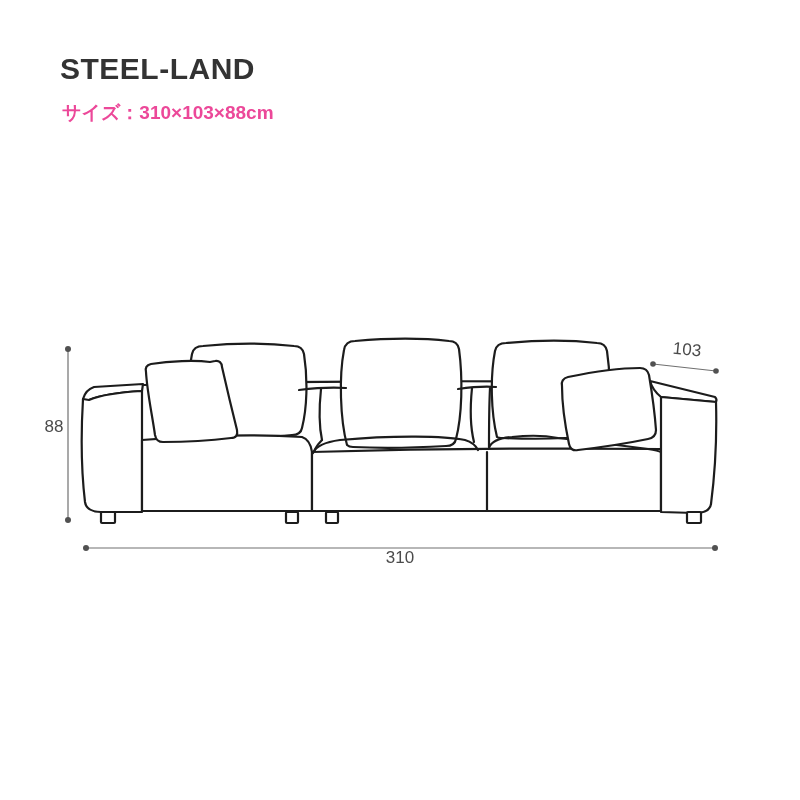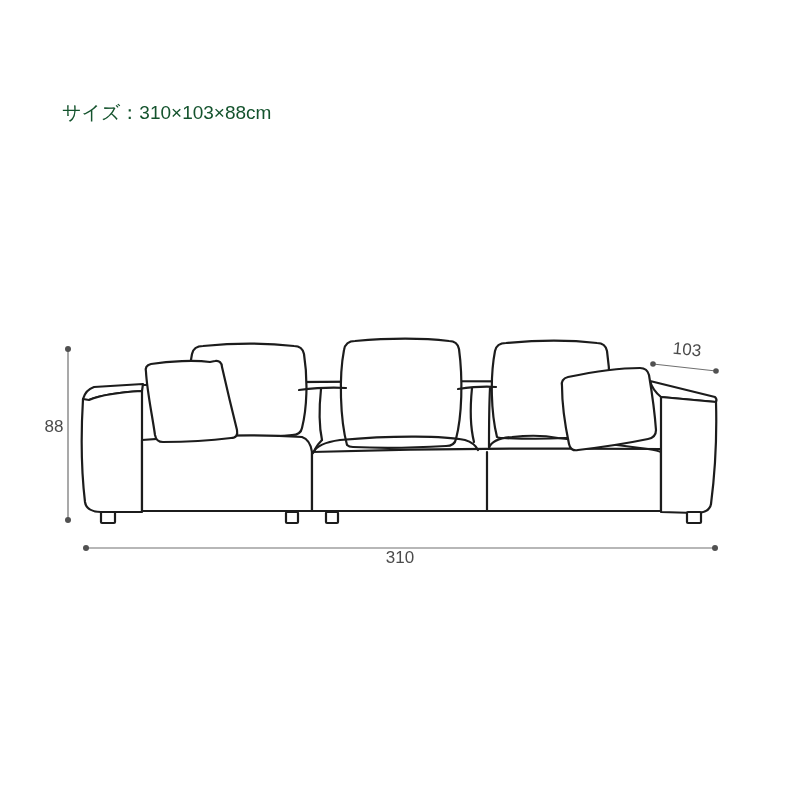--- a/index.html
+++ b/index.html
@@ -11,21 +11,21 @@
     font-family:"Liberation Sans","DejaVu Sans",sans-serif;
   }
   .product-title{
     position:absolute;left:60px;top:54px;
     font-size:30px;font-weight:700;color:#333333;
     letter-spacing:0.5px;line-height:1;
     white-space:nowrap;
   }
   .size-line{
     position:absolute;left:62px;top:102px;
-    font-size:19px;font-weight:400;color:#14532d;
+    font-size:19px;font-weight:700;color:#ec4899;
     line-height:1.2;white-space:nowrap;
   }
   .color-line{
     position:absolute;left:62px;top:138px;
     font-size:22px;font-weight:600;color:#333333;
     line-height:1.2;white-space:nowrap;
   }
   .diagram-svg{
     position:absolute;left:0;top:0;width:800px;height:800px;
   }
@@ -42,20 +42,21 @@
   .dim-text{
     font-family:"Liberation Sans","DejaVu Sans",sans-serif;
     font-size:17px;fill:#4b4b4b;font-weight:400;
   }
 </style>
 </head>
 <body>
 
 <div class="screen">
 
+  <div class="product-title">STEEL-LAND</div>
   <div class="size-line">サイズ：310×103×88cm</div>
 
   <svg class="diagram-svg" viewBox="0 0 800 800" aria-hidden="true">
 
     <g>
 
       <path class="sofa-stroke" d="M143,385 C290,381 500,380 649,383"></path>
 
       <path class="sofa-fill" d="M196,437 C188,415 187,379 192,354 C193,349 197,346 203,346 C233,343 268,343 294,346 C300,346 303,349 304,354 C308,380 307,408 302,428 C301,433 297,435 292,435 C266,438 224,439 202,438 C199,438 197,438 196,437 Z"></path>
       <path class="sofa-fill" d="M347,445 C340,419 339,376 344,350 C345,344 349,341 355,341 C388,338 424,338 449,341 C455,341 458,344 459,349 C463,379 462,416 456,439 C455,444 451,446 446,446 C412,448 373,448 353,447 C350,447 348,446 347,445 Z"></path>

